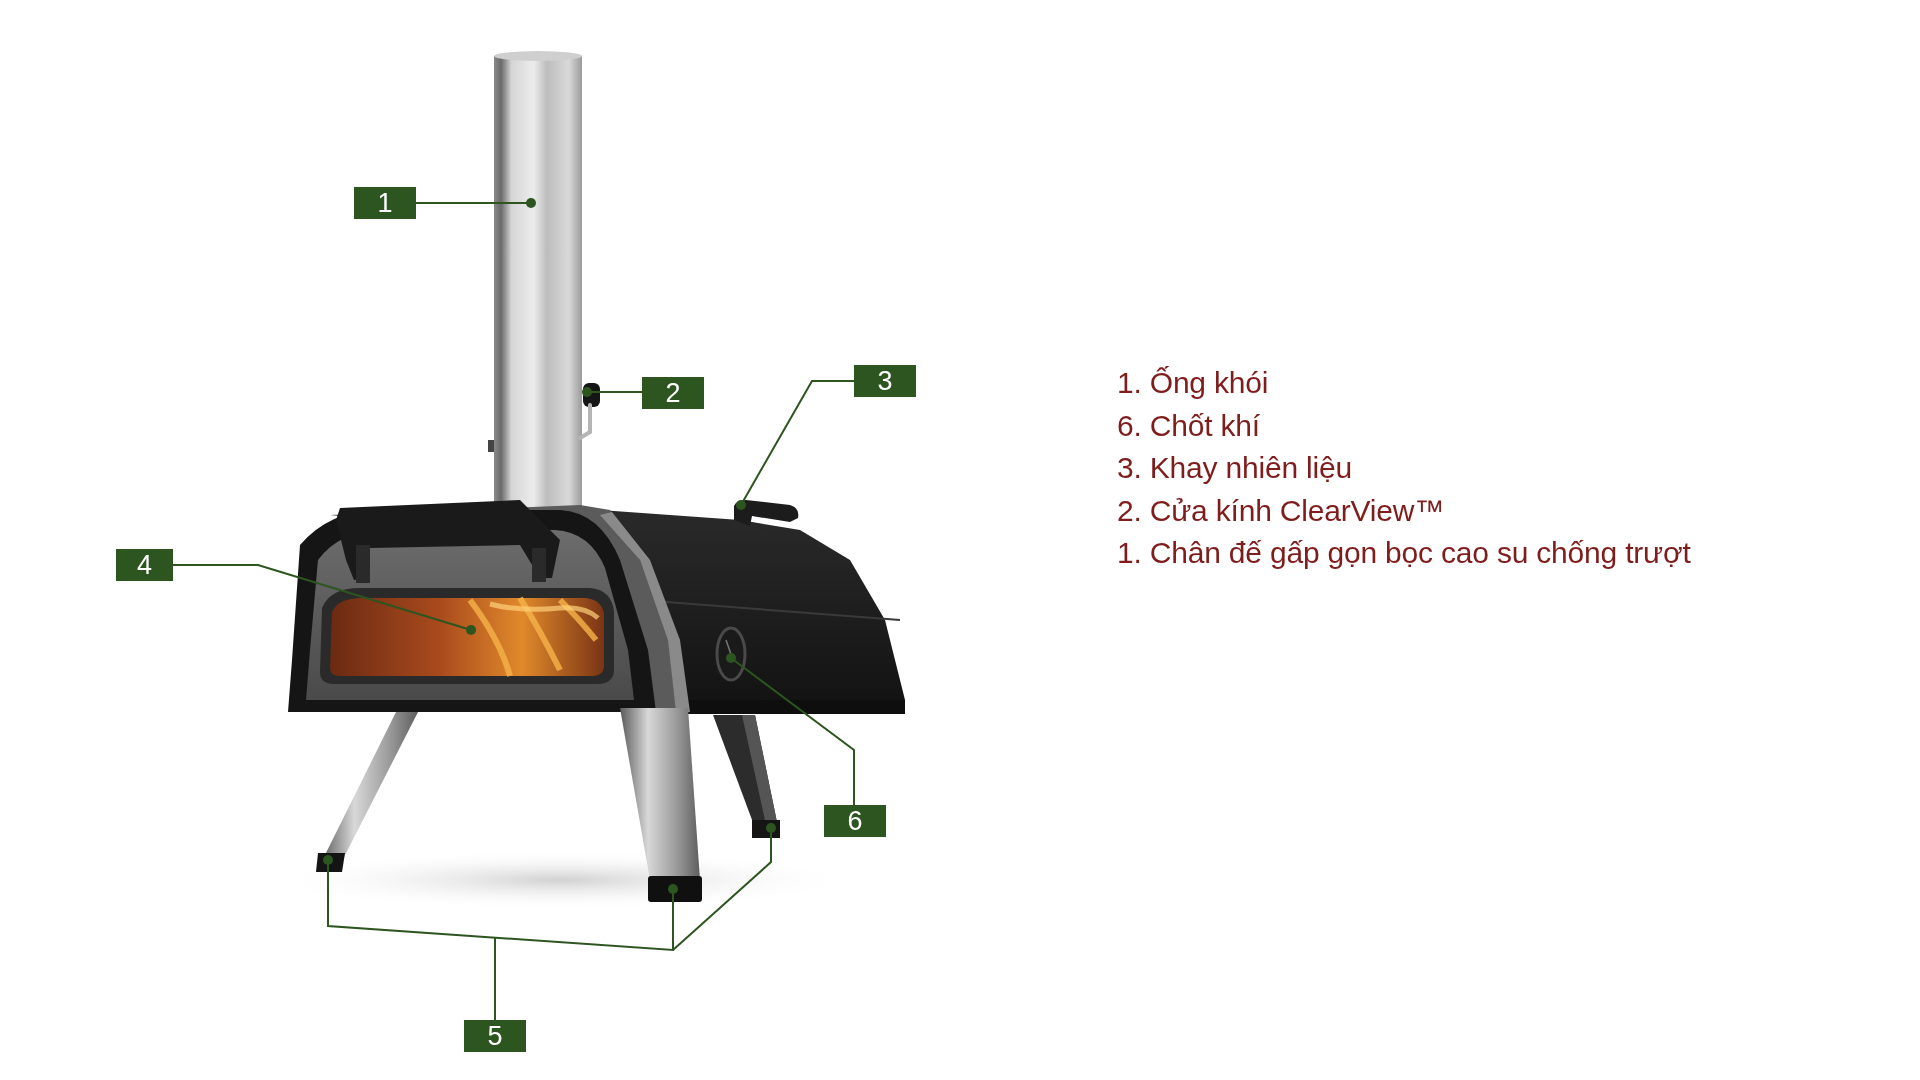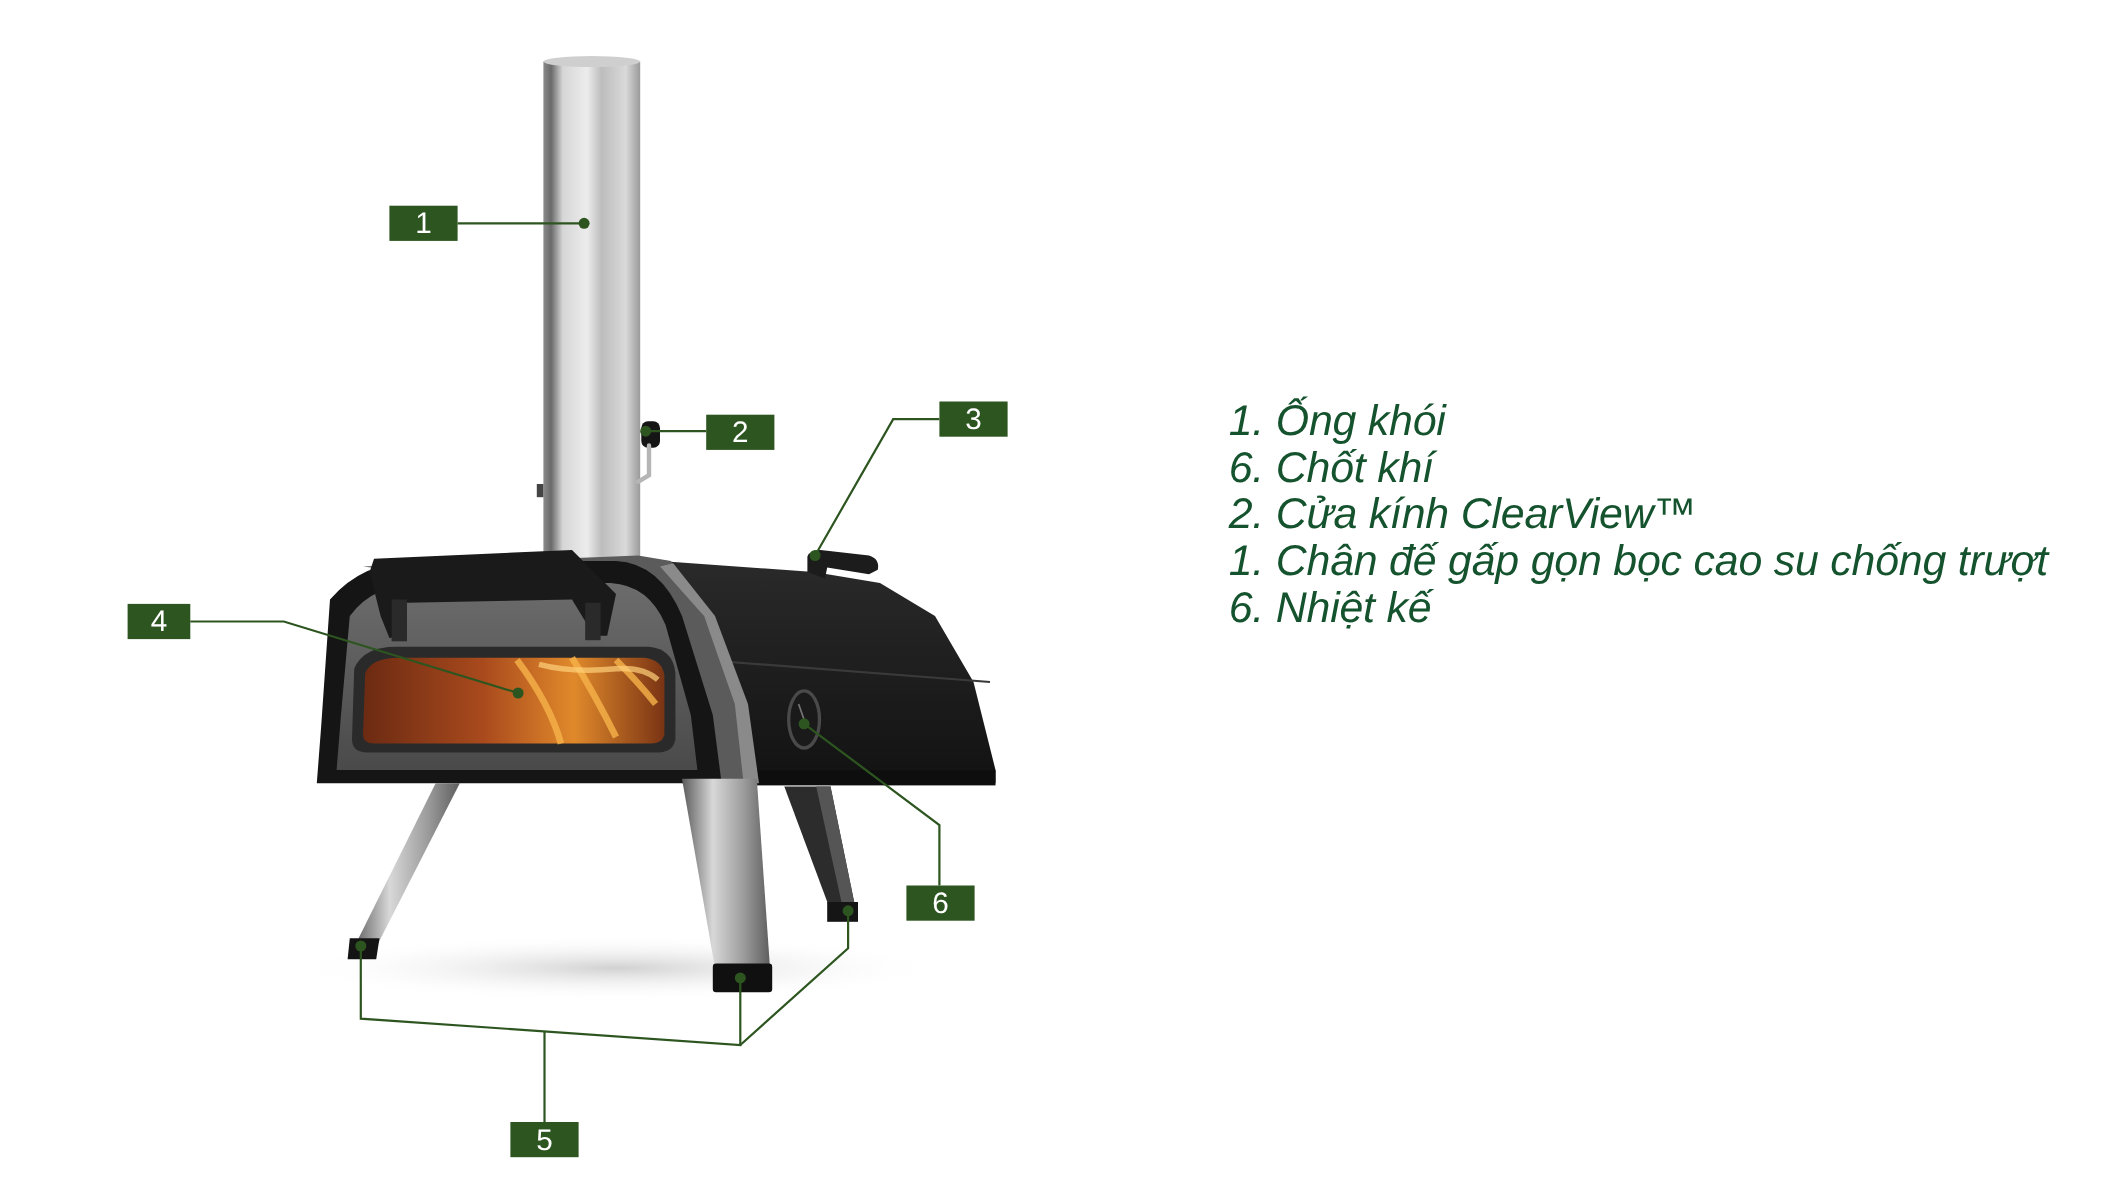--- a/index.html
+++ b/index.html
@@ -1,20 +1,20 @@
 <!DOCTYPE html>
 <html><head>
 <meta charset="utf-8">
 <style>
   html, body { margin:0; padding:0; background:#ffffff; }
   body { width:1920px; height:1080px; position:relative; overflow:hidden; font-family:"Liberation Sans", sans-serif; }
   #diagram { position:absolute; left:0; top:0; width:1920px; height:1080px; }
   .callout-box { position:absolute; width:62px; height:32px; background:#2d5520; color:#ffffff; font-size:27px; line-height:32px; text-align:center; font-family:"Liberation Sans", sans-serif; }
   #legend { position:absolute; left:1117px; top:362px; margin:0; padding:0; list-style:none; }
-  #legend li { color:#14532d; font-size:39px; line-height:42.5px; white-space:nowrap; letter-spacing:-0.2px;font-style:italic; }
+  #legend li { color:#7f1d1d; font-size:30px; line-height:42.5px; white-space:nowrap; letter-spacing:-0.2px; }
 </style>
 </head>
 <body>
 
 <svg id="diagram" viewBox="0 0 1920 1080" xmlns="http://www.w3.org/2000/svg">
   <defs>
     <linearGradient id="steel" x1="0" x2="1" y1="0" y2="0">
       <stop offset="0" stop-color="#8a8a8a"></stop>
       <stop offset="0.08" stop-color="#6a6a6a"></stop>
       <stop offset="0.2" stop-color="#d6d6d6"></stop>
@@ -142,16 +142,16 @@
 <div class="callout-box" style="left:354px;top:187px;">1</div>
 <div class="callout-box" style="left:642px;top:377px;">2</div>
 <div class="callout-box" style="left:854px;top:365px;">3</div>
 <div class="callout-box" style="left:116px;top:549px;width:57px;">4</div>
 <div class="callout-box" style="left:464px;top:1020px;">5</div>
 <div class="callout-box" style="left:824px;top:805px;">6</div>
 
 <ol id="legend">
   <li>1. Ống khói</li>
   <li>6. Chốt khí</li>
+  <li>3. Khay nhiên liệu</li>
   <li>2. Cửa kính ClearView™</li>
   <li>1. Chân đế gấp gọn bọc cao su chống trượt</li>
-  <li>6. Nhiệt kế</li>
 </ol>
 
 </body></html>

